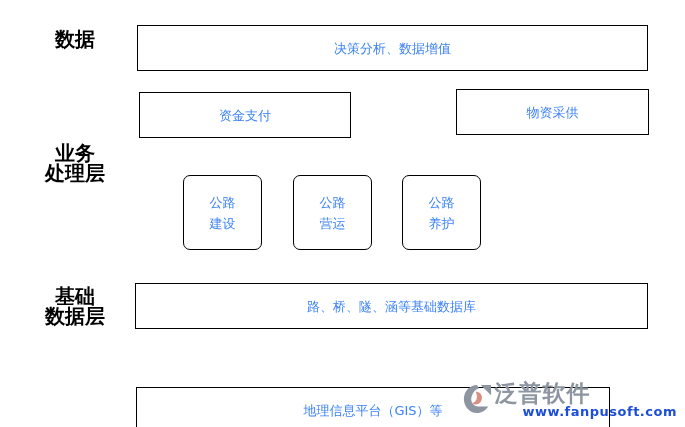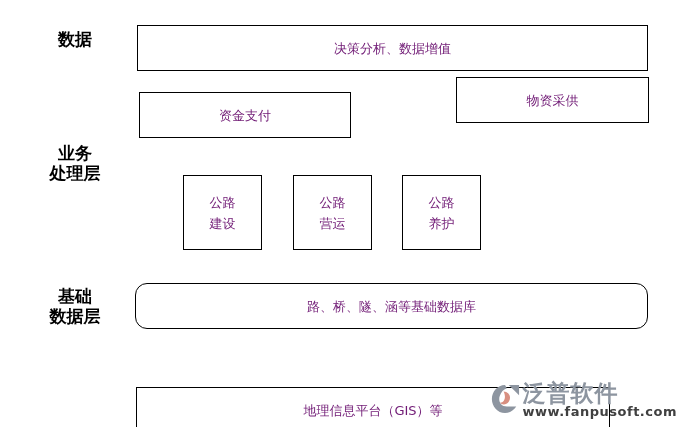--- a/index.html
+++ b/index.html
@@ -10,48 +10,48 @@
     background: #ffffff;
     font-family: "DejaVu Sans", "Liberation Sans", sans-serif;
     color: #000000;
     overflow: hidden;
   }
   .layer-label {
     position: absolute;
     left: 30px;
     width: 90px;
     text-align: center;
-    font-size: 17px;
+    font-size: 20px;
     font-weight: bold;
     line-height: 20px;
     color: #000000;
   }
   .box {
     position: absolute;
     box-sizing: border-box;
     border: 1px solid #000000;
     background: #ffffff;
     display: flex;
     flex-direction: column;
     align-items: center;
     justify-content: center;
     font-size: 13px;
     line-height: 21px;
     text-align: center;
-    color: #701a75;
+    color: #3b82f6;
   }
   .box-decision   { left: 137px; top: 25px;  width: 511px; height: 46px; }
   .box-funds      { left: 139px; top: 92px;  width: 212px; height: 46px; }
-  .box-materials  { left: 456px; top: 77px;  width: 193px; height: 46px; }
-  .box-small      { top: 175px; width: 79px; height: 75px; }
+  .box-materials  { left: 456px; top: 89px;  width: 193px; height: 46px; }
+  .box-small      { top: 175px; width: 79px; height: 75px; border-radius: 7px; }
   .box-construction { left: 183px; }
   .box-operation    { left: 293px; }
   .box-maintenance  { left: 402px; }
   .box-safety       { left: 511px; }
-  .box-basedata   { left: 135px; top: 283px; width: 513px; height: 46px; border-radius: 12px; }
+  .box-basedata   { left: 135px; top: 283px; width: 513px; height: 46px; }
   .box-gis        { left: 136px; top: 387px; width: 474px; height: 47px; }
 
   .watermark {
     position: absolute;
     right: 8px;
     bottom: 8px;
     display: flex;
     align-items: flex-start;
   }
   .wm-logo { width: 30px; height: 32px; margin-right: 2px; margin-top: 2px; }
@@ -59,23 +59,24 @@
   .wm-brand {
     font-size: 23px;
     font-weight: bold;
     letter-spacing: 1px;
     color: #8d95a0;
     line-height: 24px;
   }
   .wm-url {
     font-size: 13px;
     font-weight: bold;
-    color: #404040;
+    color: #1d4ed8;
     line-height: 14px;
     letter-spacing: 0.5px;
+    margin-left: 28px;
   }
 </style>
 </head>
 <body>
 
 <div class="canvas">
 
   <div class="layer-label" style="top: 29px;">
     <div>数据</div>
   </div>

